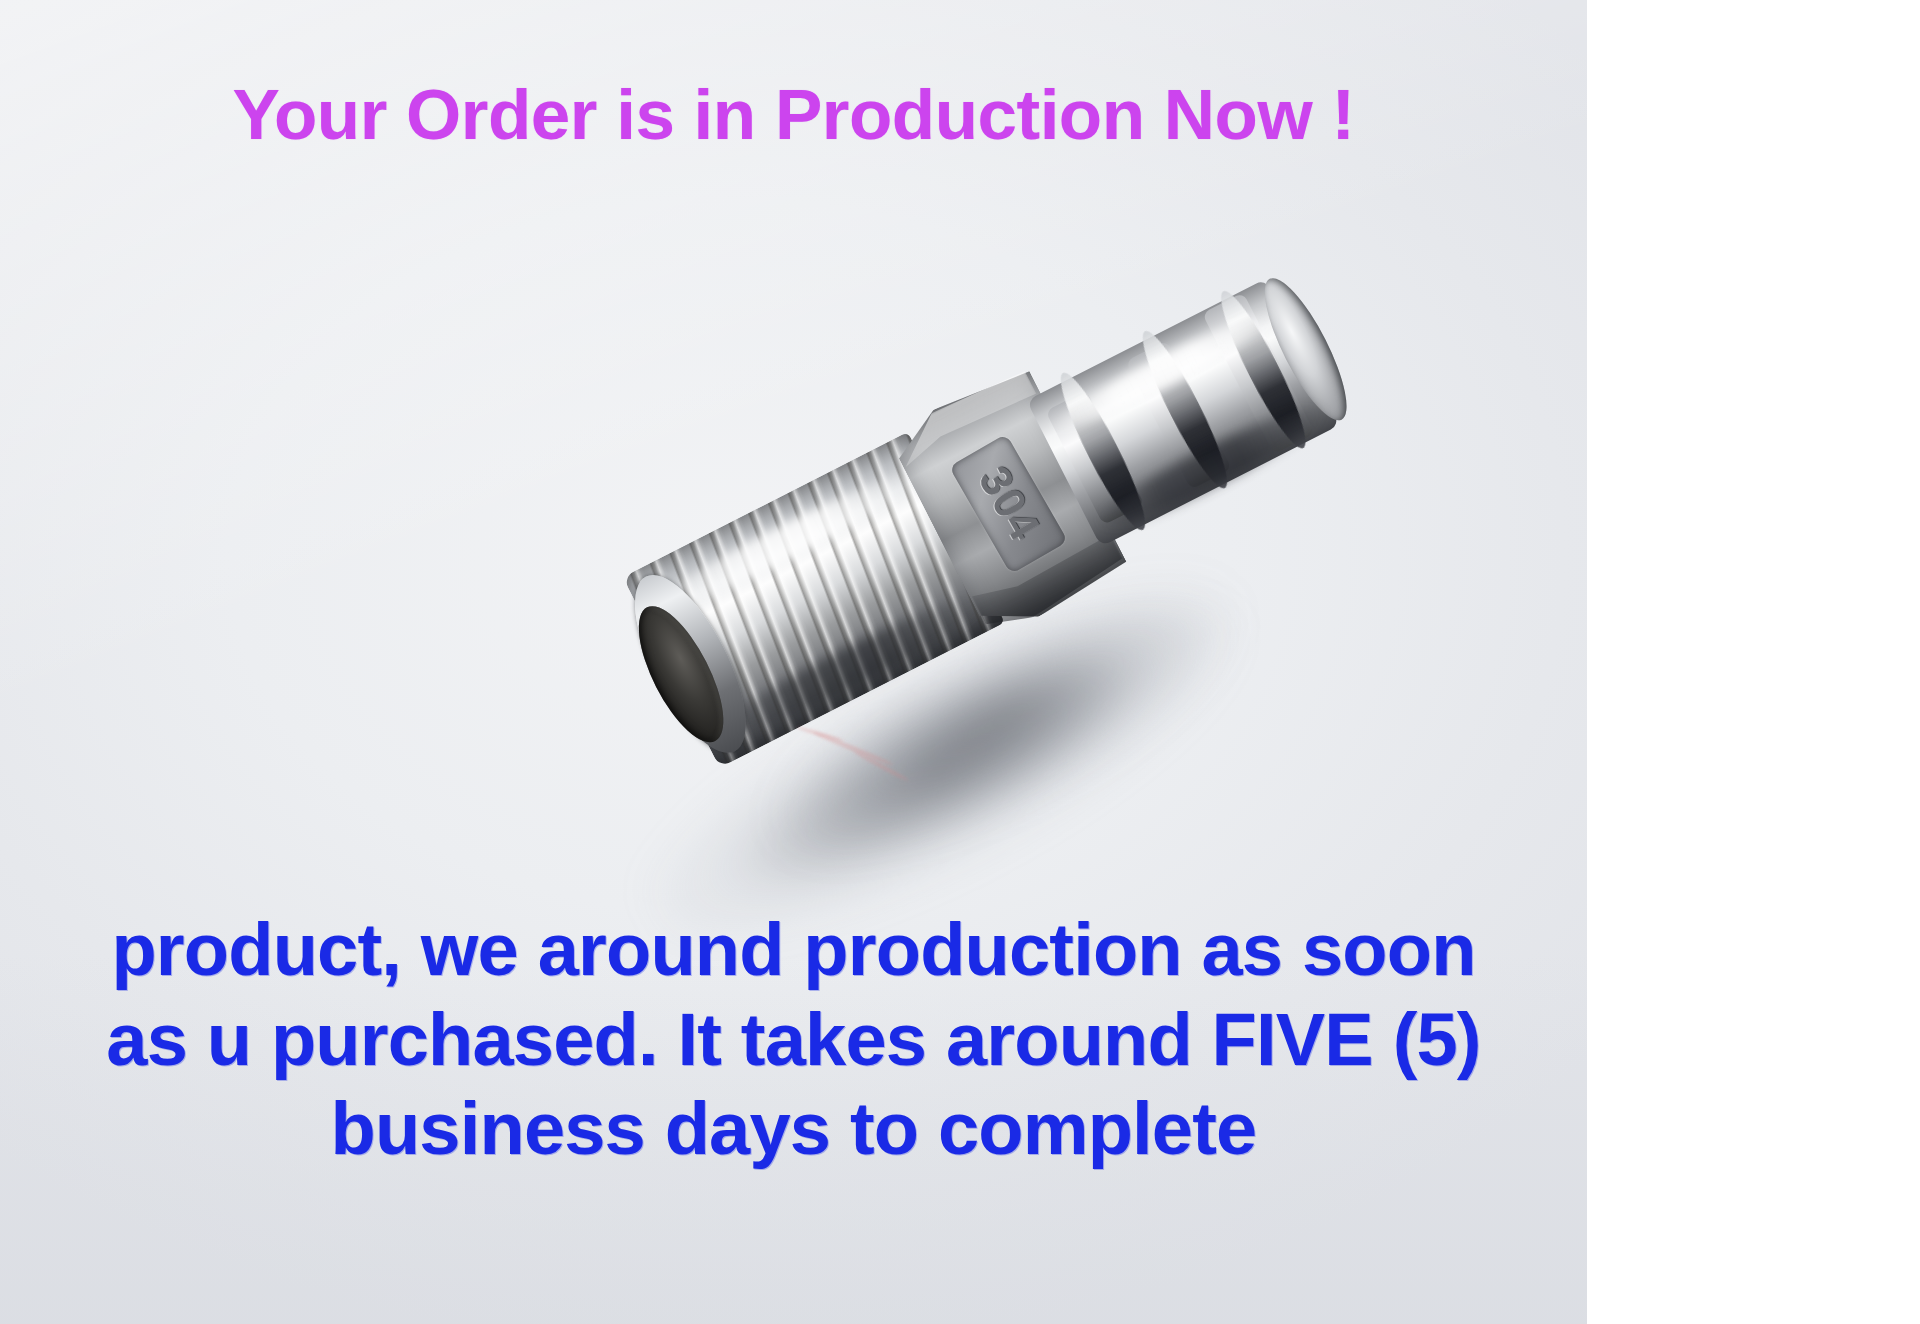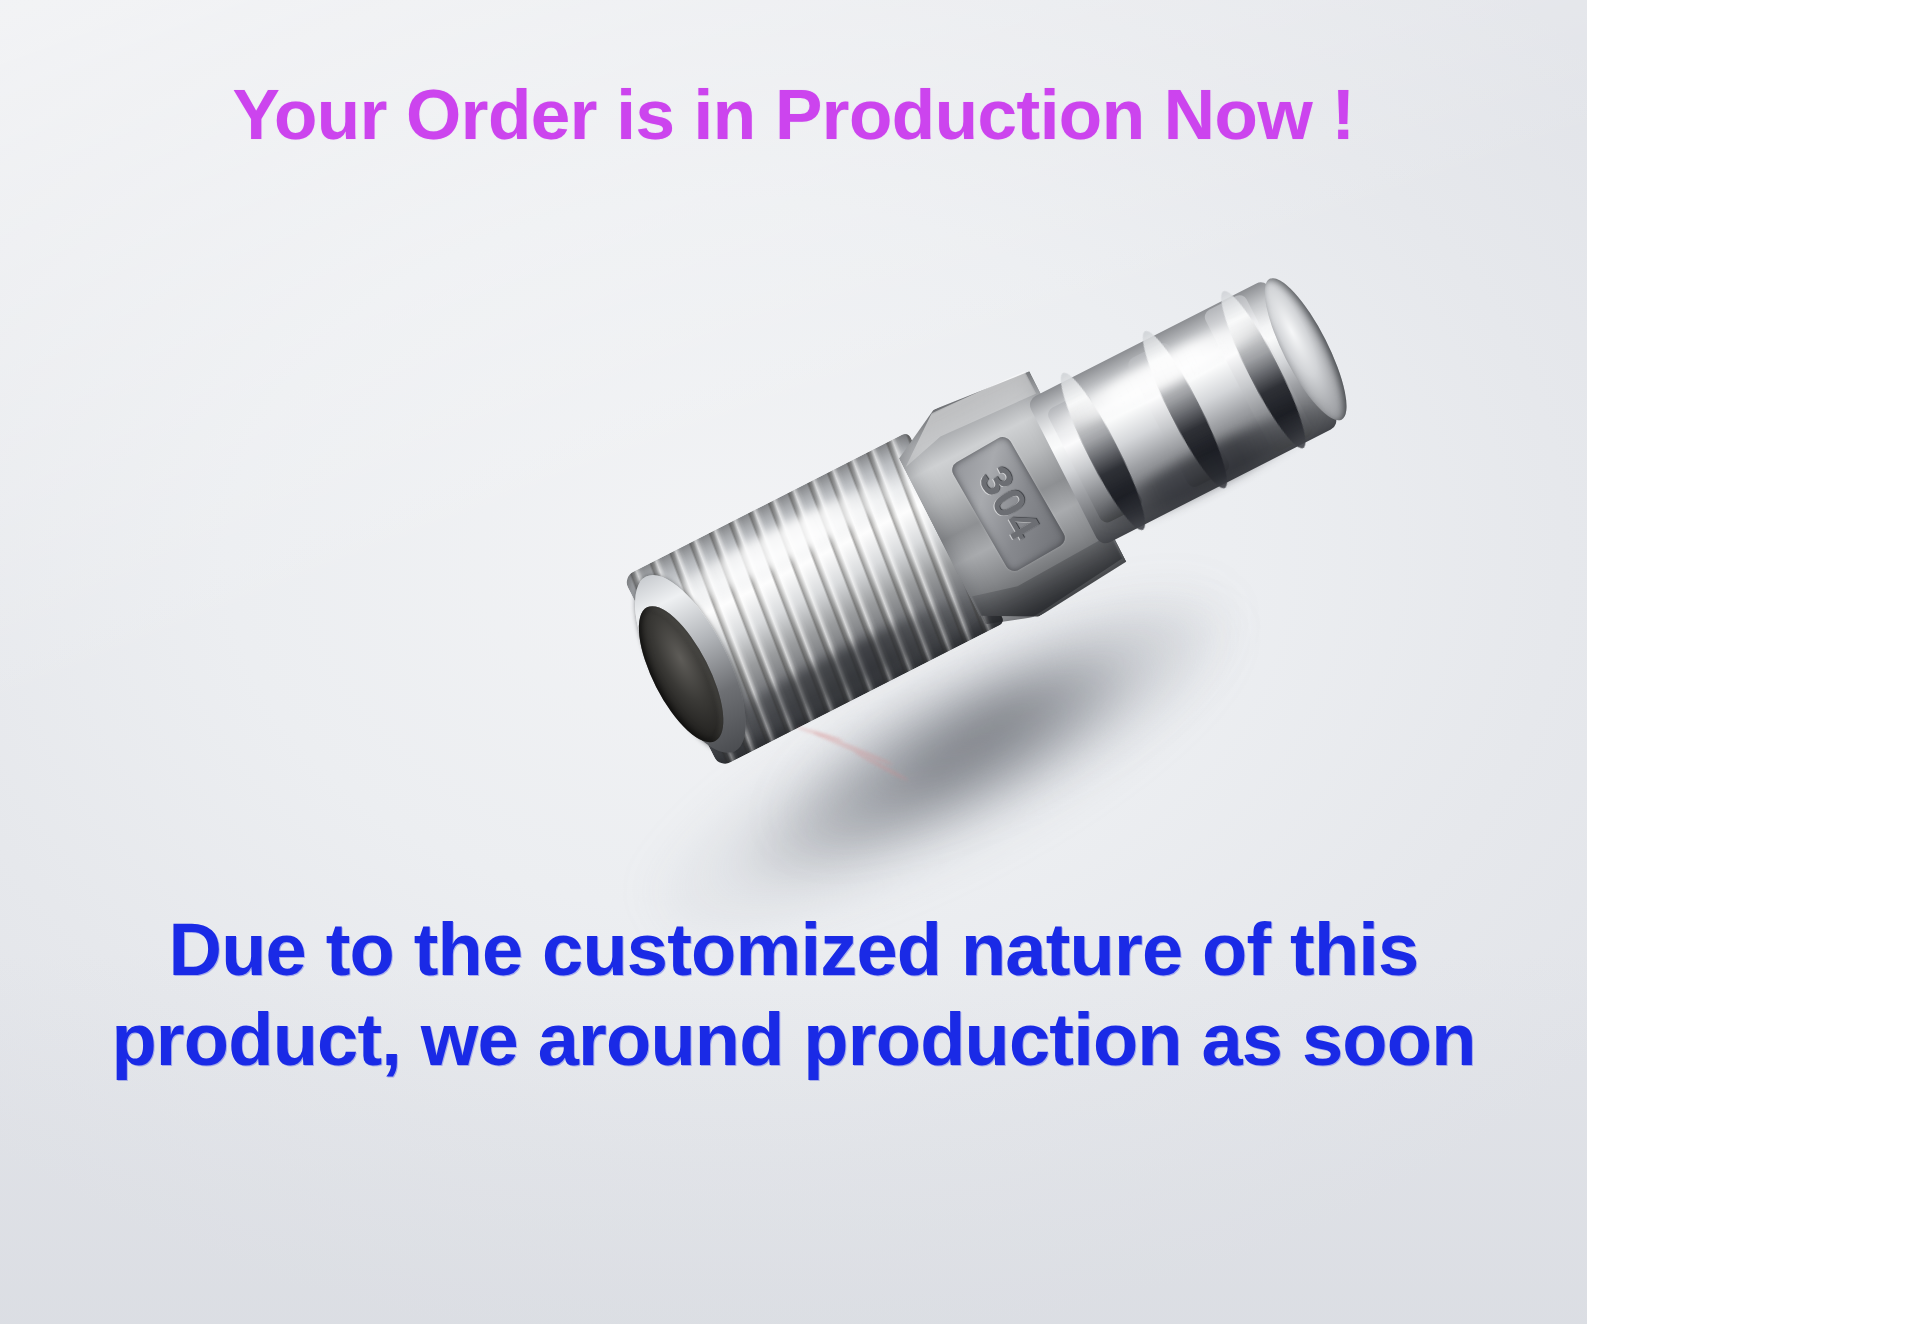--- a/index.html
+++ b/index.html
@@ -407,17 +407,18 @@
       <div class="barb-step s3"></div>
       <div class="barb-ring r3"></div>
       <div class="barb-endcap"></div>
       <div class="barb-gloss"></div>
       <div class="barb-shadowline"></div>
 
     </div>
   </div>
 
   <div class="bodycopy">
-    <span class="line">Due to the customized nature of this</span>
     <span class="line">product, we around production as soon</span>
+    <span class="line">as u purchased. It takes around FIVE (5)</span>
+    <span class="line">business days to complete</span>
   </div>
 
 </div>
 
 </body></html>

